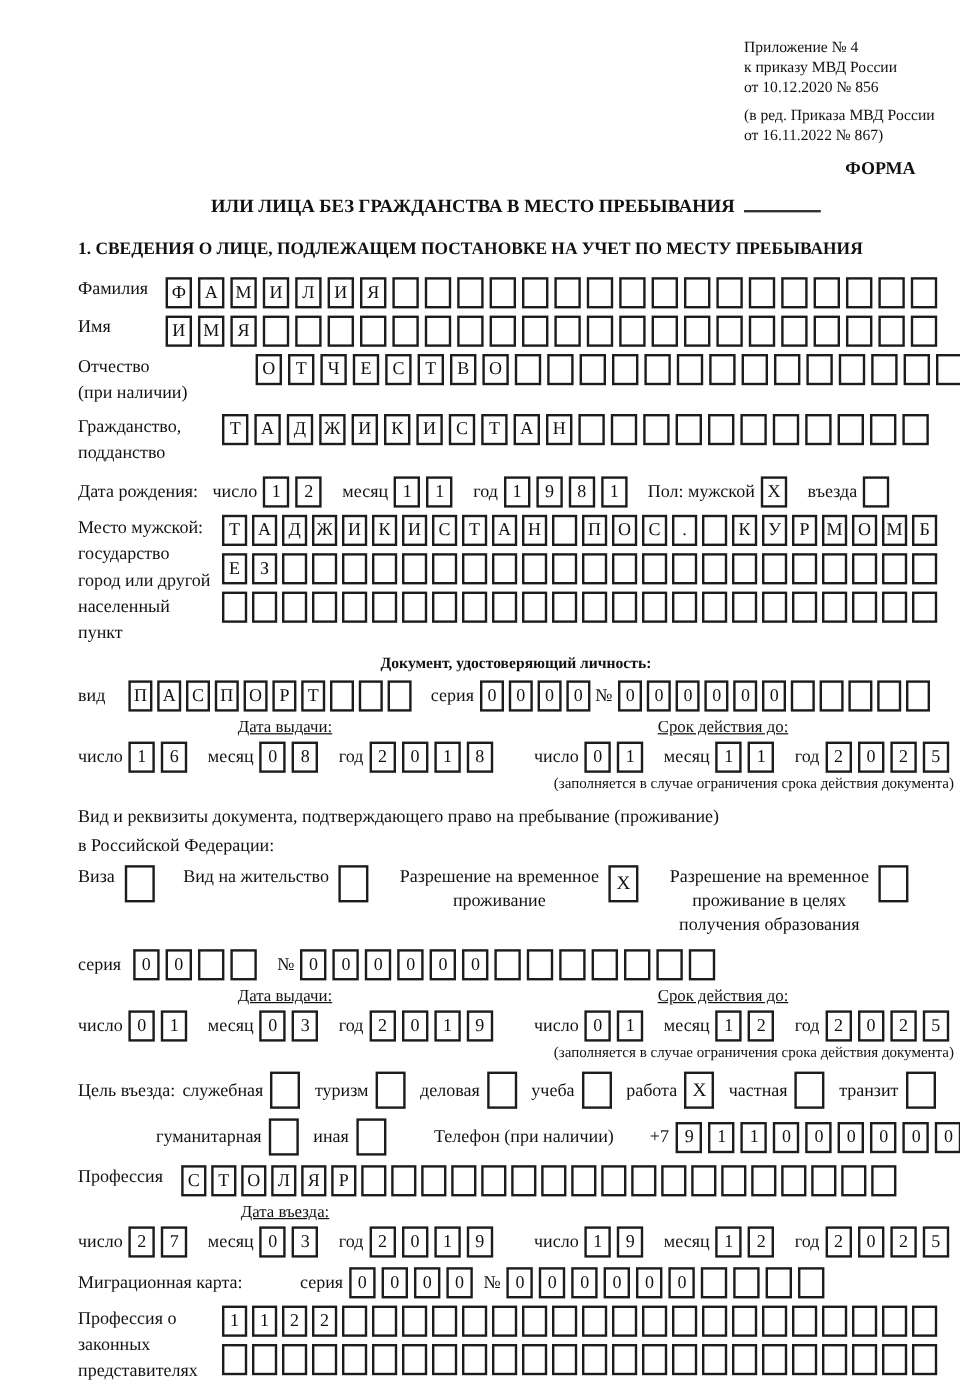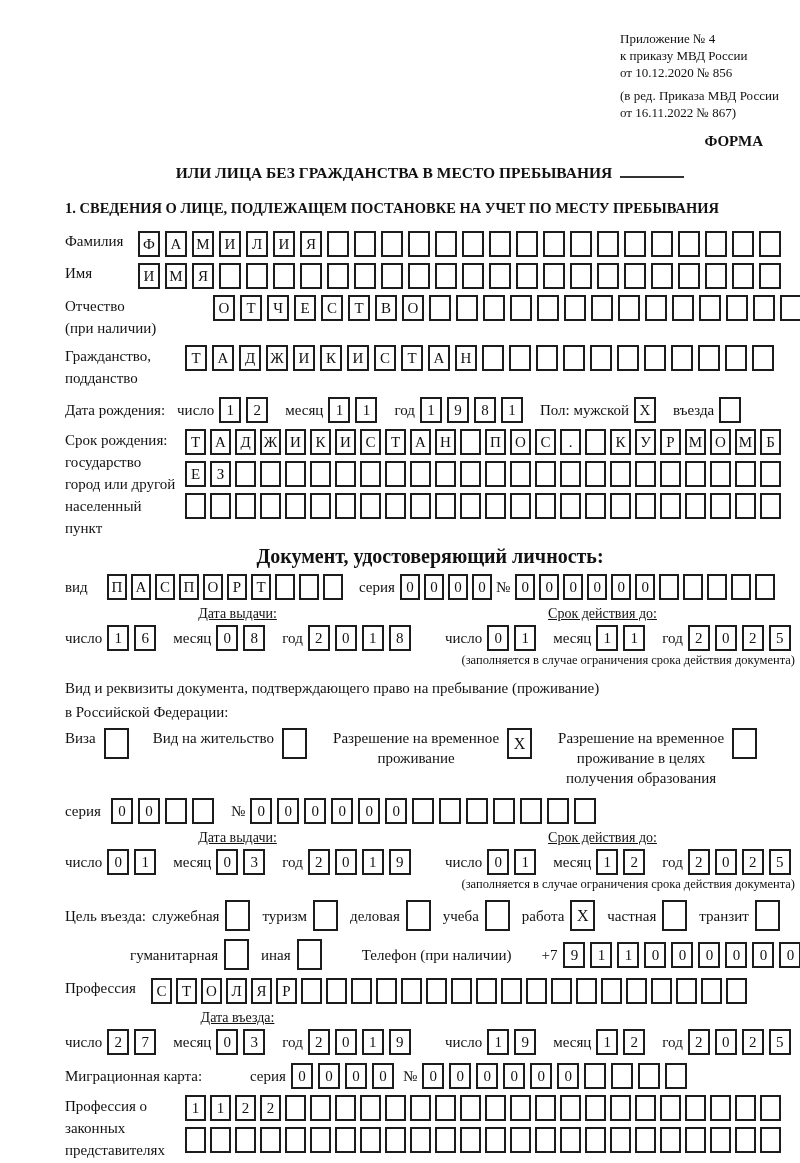--- a/index.html
+++ b/index.html
@@ -24,21 +24,21 @@
   .cellrow{display:inline-flex;flex-wrap:nowrap;flex:0 0 auto;}
   .cell{
     display:inline-block;width:22px;height:26px;box-sizing:border-box;
     border:2px solid #1c1c1c;margin-right:5px;text-align:center;
     font-size:15px;line-height:22px;background:#fff;
   }
   .compact .cell{width:21px;margin-right:4px;}
   .tight .cell{width:20px;margin-right:4px;}
   .checkbox .cell{width:25px;height:31px;line-height:27px;margin-right:0;font-size:16px;}
   .stack .cellrow{display:flex;margin-bottom:6px;}
-  .center-bold{font-weight:bold;font-size:20px;text-align:center;margin:4px 0 6px;}
+  .center-bold{font-weight:bold;font-size:13px;text-align:center;margin:4px 0 6px;}
   .dhead{display:flex;font-size:14px;margin:4px 0 3px;text-decoration:underline;}
   .dhead .l{flex:0 0 345px;text-align:center;}
   .dhead .r{flex:1;text-align:center;}
   .daterow{display:flex;align-items:center;white-space:nowrap;margin-bottom:2px;}
   .dgroup{display:flex;align-items:center;flex:0 0 auto;}
   .dgroup.gleft{width:345px;}
   .dl{font-size:15px;margin-right:5px;}
   .gsp{margin-left:12px;}
   .note{font-size:12.5px;text-align:right;margin:1px 0 8px;}
   .para{font-size:15px;line-height:24px;margin:2px 0 4px;}
@@ -216,21 +216,21 @@
       <span class="cell">X</span>
     </span>
   <span class="dl gsp">въезда</span>
   <span class="cellrow">
       <span class="cell"></span>
     </span>
 </div>
 
 <div class="row">
   <span class="lblblock w112 mr">
-    <span>Срок рождения:</span><br>
+    <span>Место мужской:</span><br>
     <span>государство</span><br>
     <span>город или другой</span><br>
     <span>населенный пункт</span>
   </span>
   <span class="stack compact">
     <span class="cellrow">
         <span class="cell">Т</span>
         <span class="cell">А</span>
         <span class="cell">Д</span>
         <span class="cell">Ж</span>

